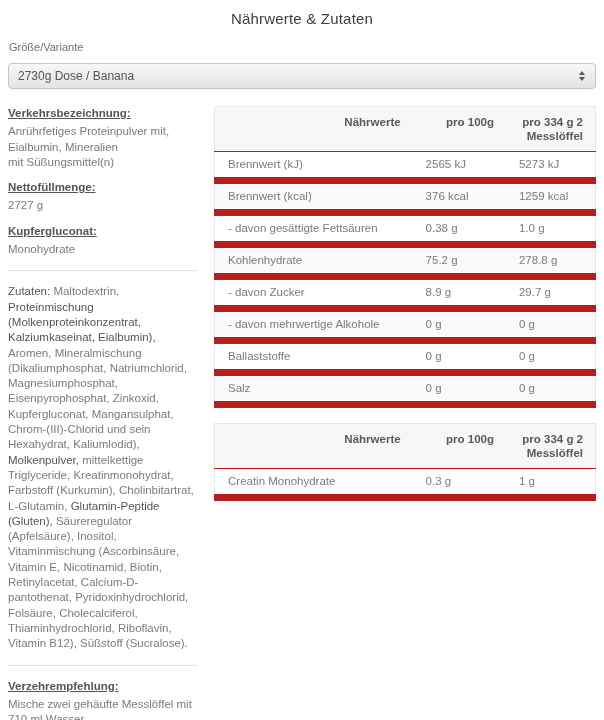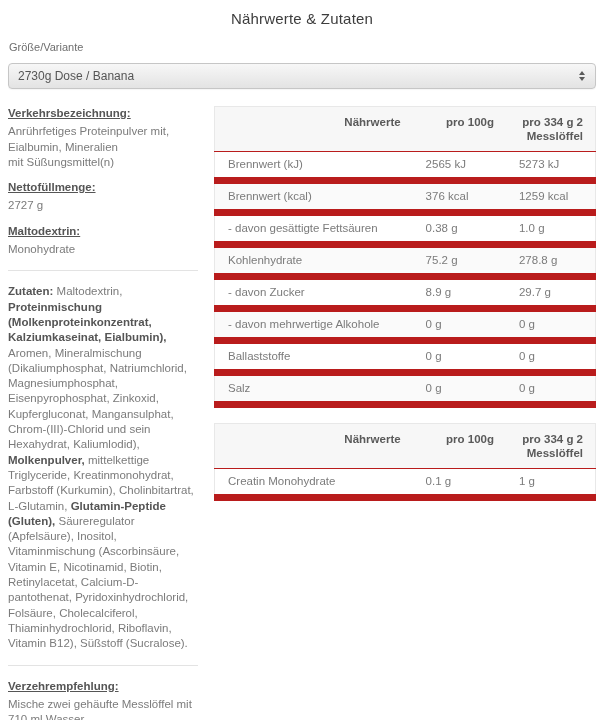--- a/index.html
+++ b/index.html
@@ -26,21 +26,21 @@
   .select-arrows i { display:block; width: 0; height: 0; border-left: 3.5px solid transparent; border-right: 3.5px solid transparent; }
   .select-arrows i.up   { border-bottom: 4px solid #5a5a5a; }
   .select-arrows i.down { border-top: 4px solid #5a5a5a; }
 
   .content { display: flex; margin-top: 17px; }
   .left-col { width: 190px; flex: 0 0 190px; font-size: 11.5px; line-height: 15.3px; }
   .right-col { flex: 1; padding-left: 16px; }
 
   .left-col h4 { margin: 0 0 3px 0; font-size: 11.5px; color: #555; font-weight: bold; text-decoration: underline; }
   .left-col p  { margin: 0 0 10px 0; }
-  .left-col .b { font-weight: bold; color: #555; }
+  .left-col .b { font-weight: normal; color: #555; }
   hr.divider { border: none; border-top: 1px solid #e3e3e3; margin: 13px 0; }
 
   table.nutrition {
     width: 100%; border-collapse: collapse; table-layout: fixed;
     border: 1px solid #e8e8e8; font-size: 11.5px; color: #7b7b7b;
     margin: 0 0 15px 0;
   }
   table.nutrition th {
     background: #f7f7f7; color: #5a5a5a; font-weight: bold; text-align: right;
     padding: 8px 12px; border-bottom: 1px solid #b91c1c; vertical-align: top; line-height: 14px;
@@ -74,21 +74,21 @@
   <div class="content">
 
     <div class="left-col">
       <h4>Verkehrsbezeichnung:</h4>
       <p><span>Anrührfetiges Proteinpulver mit, Eialbumin, Mineralien</span><br>
       <span>mit Süßungsmittel(n)</span></p>
 
       <h4>Nettofüllmenge:</h4>
       <p>2727 g</p>
 
-      <h4>Maltodextrin:</h4>
+      <h4>Kupfergluconat:</h4>
       <p>Monohydrate</p>
 
       <hr class="divider">
 
       <p><span class="b">Zutaten: </span><span>Maltodextrin, </span><span class="b">Proteinmischung (Molkenproteinkonzentrat, Kalziumkaseinat, Eialbumin), </span><span>Aromen, Mineralmischung (Dikaliumphosphat, Natriumchlorid, Magnesiumphosphat, Eisenpyrophosphat, Zinkoxid, Kupfergluconat, Mangansulphat, Chrom-(III)-Chlorid und sein Hexahydrat, Kaliumlodid), </span><span class="b">Molkenpulver, </span><span>mittelkettige Triglyceride, Kreatinmonohydrat, Farbstoff (Kurkumin), Cholinbitartrat, L-Glutamin, </span><span class="b">Glutamin-Peptide (Gluten), </span><span>Säureregulator (Apfelsäure), Inositol, Vitaminmischung (Ascorbinsäure, Vitamin E, Nicotinamid, Biotin, Retinylacetat, Calcium-D-pantothenat, Pyridoxinhydrochlorid, Folsäure, Cholecalciferol, Thiaminhydrochlorid, Riboflavin, Vitamin B12), Süßstoff (Sucralose).</span></p>
 
       <hr class="divider">
 
       <h4>Verzehrempfehlung:</h4>
       <p>Mische zwei gehäufte Messlöffel mit 710 ml Wasser.</p>
@@ -151,21 +151,21 @@
         <thead>
             <tr>
               <th>Nährwerte</th>
               <th>pro 100g</th>
               <th>pro 334 g 2 Messlöffel</th>
             </tr>
           </thead>
         <tbody>
             <tr>
               <td>Creatin Monohydrate</td>
-              <td>0.1 g</td>
+              <td>0.3 g</td>
               <td>1 g</td>
             </tr>
           </tbody>
       </table>
     </div>
 
   </div>
 
 </div>
 

